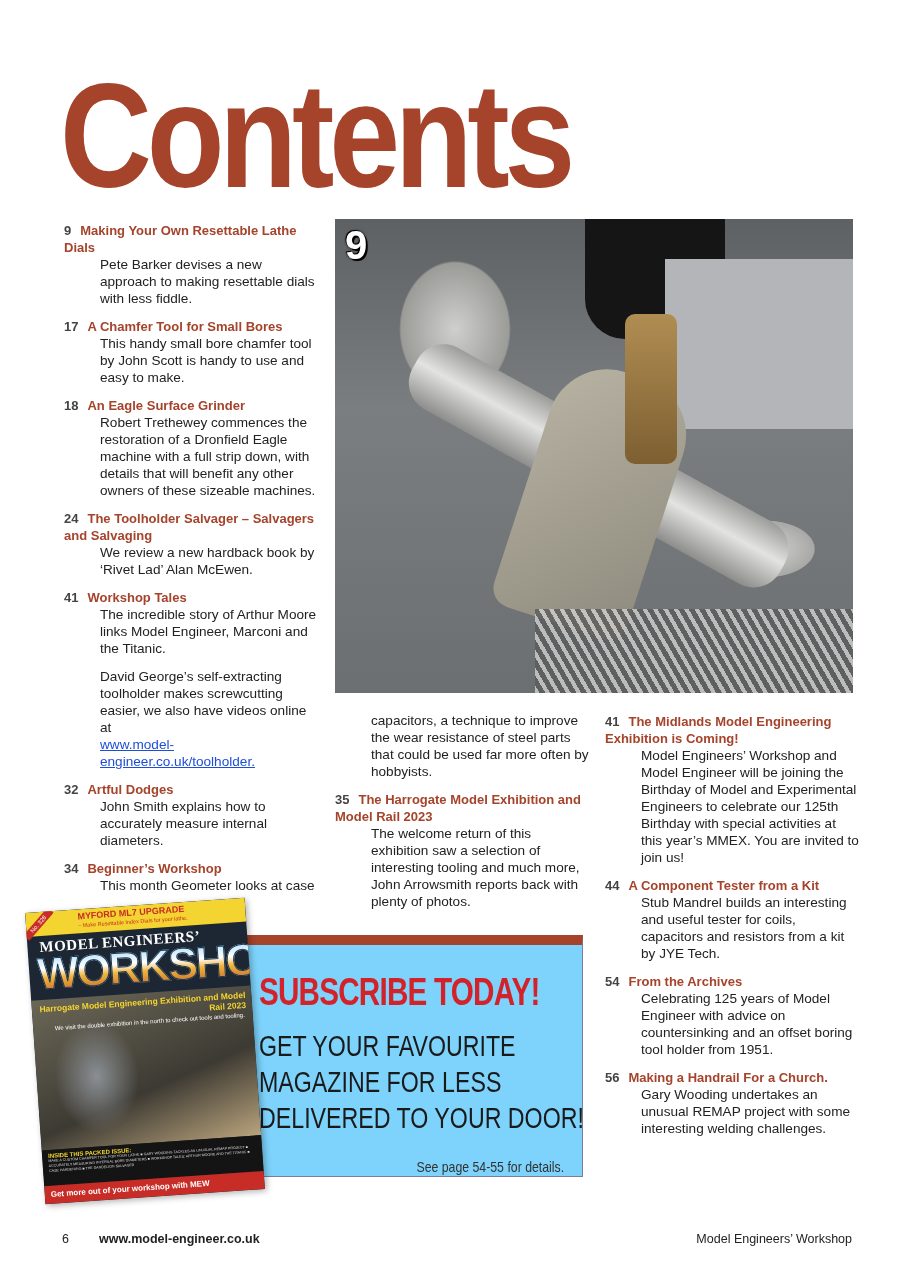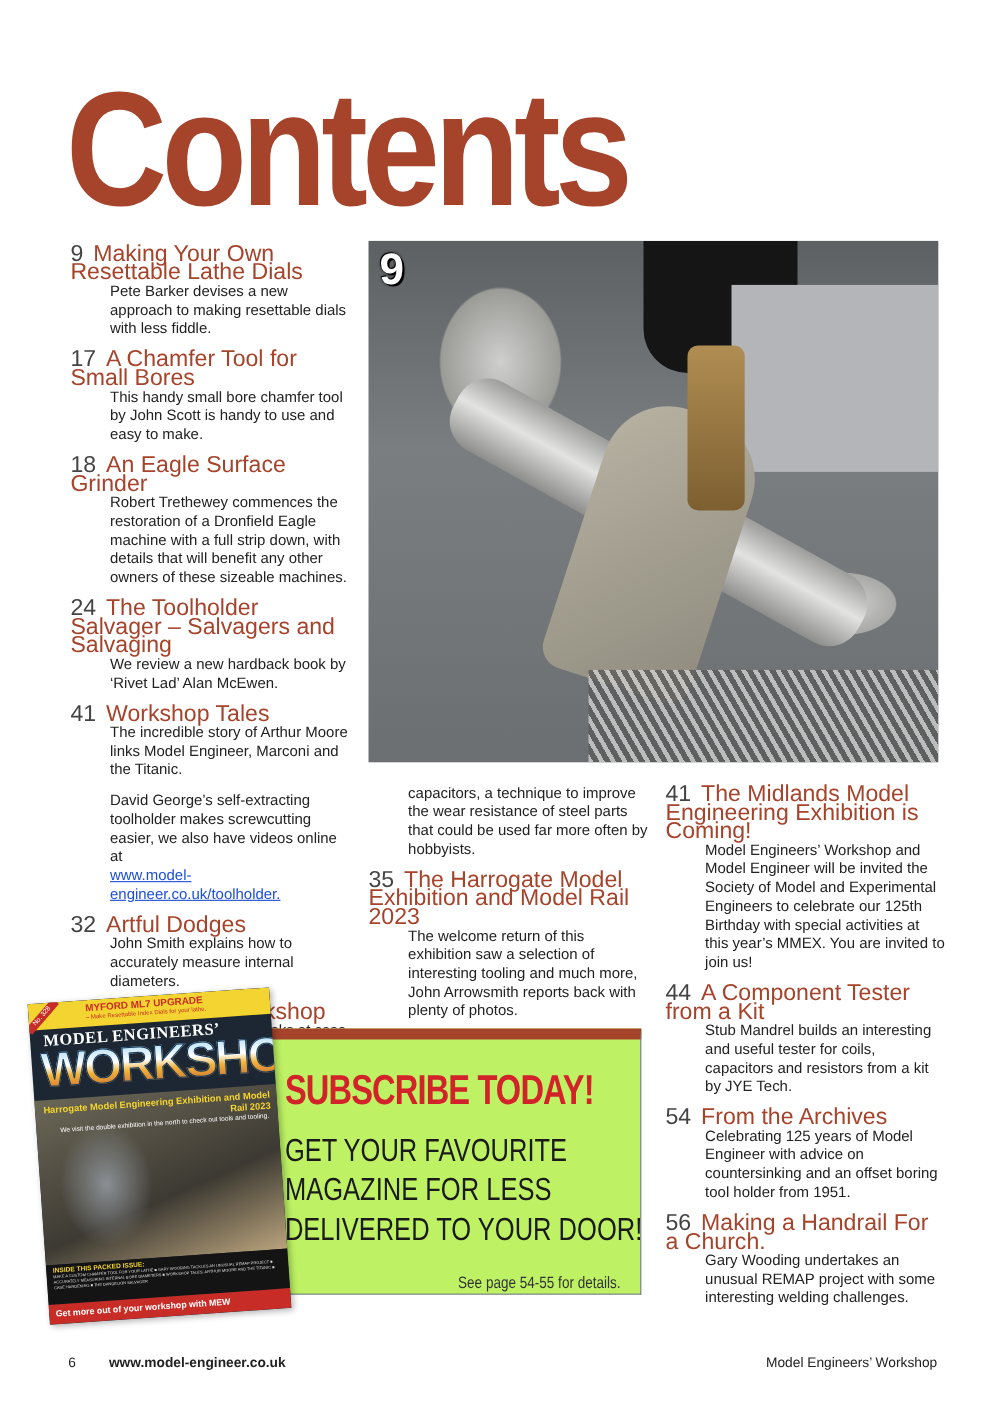--- a/index.html
+++ b/index.html
@@ -12,21 +12,21 @@
     font-size: 148px; line-height: 1; letter-spacing: -6px;
     color: #a5432b; transform: scaleX(0.86); transform-origin: left top;
   }
 
   .col { position: absolute; }
   .col-left { left: 64px; top: 222px; width: 255px; }
   .col-mid { left: 335px; top: 712px; width: 255px; }
   .col-right { left: 605px; top: 713px; width: 255px; }
 
   .entry { margin-bottom: 11px; }
-  .entry-head { font-weight: 400; font-size: 21px; line-height: 17px; color: #a5432b; }
+  .entry-head { font-weight: 700; font-size: 13px; line-height: 17px; color: #a5432b; }
   .entry-num { color: #444; margin-right: 9px; }
   .entry-body { font-size: 13.6px; line-height: 17px; color: #222; margin-left: 36px; }
   .entry-link { text-decoration: underline; color: #1d4ed8; display: block; }
 
   .photo {
     position: absolute; left: 335px; top: 219px; width: 518px; height: 474px;
     overflow: hidden;
     background:
       radial-gradient(ellipse 90px 110px at 120px 110px, #cfcfcd 0%, #9b9b98 60%, transparent 62%),
       radial-gradient(ellipse 70px 40px at 430px 330px, #d6d6d4 0%, #a8a8a6 70%, transparent 72%),
@@ -43,21 +43,21 @@
   .photo .guard { position: absolute; left: 330px; top: 40px; width: 188px; height: 170px; background: #b3b5b8; }
   .photo .chips { position: absolute; left: 200px; top: 390px; width: 318px; height: 84px;
     background: repeating-linear-gradient(60deg,#cfcfcf 0 4px,#5b5b5b 4px 9px); opacity: 0.8; }
   .photo-label {
     position: absolute; left: 10px; top: 6px; font-weight: 700; font-size: 40px; line-height: 1;
     color: #fff; text-shadow: 0 0 3px #000, 2px 2px 0 #000, -1px -1px 0 #000;
   }
 
   .sub-box {
     position: absolute; left: 238px; top: 935px; width: 345px; height: 242px;
-    border: 1px solid #7c7c99; border-top: 10px solid #a5432b; background: #bef264;
+    border: 1px solid #7c7c99; border-top: 10px solid #a5432b; background: #7dd3fc;
   }
   .sub-title { position: absolute; left: 20px; top: 26px; font-weight: 700; font-size: 38px; letter-spacing: -1px;
     color: #d3232a; transform: scaleX(0.78); transform-origin: left top; white-space: nowrap; }
   .sub-line { position: absolute; left: 20px; font-size: 29px; color: #1a1a1a; transform: scaleX(0.8); transform-origin: left top; white-space: nowrap; }
   .sub-l1 { top: 85px; } .sub-l2 { top: 121px; } .sub-l3 { top: 157px; }
   .sub-note { position: absolute; right: 18px; top: 213px; font-size: 15px; color: #333; transform: scaleX(0.82); transform-origin: right top; white-space: nowrap; }
 
   .cover {
     position: absolute; left: 35px; top: 905px; width: 220px; height: 292px;
     transform: rotate(-4deg); transform-origin: center; background: #1c2733; overflow: hidden;
@@ -144,21 +144,21 @@
   </div>
   <div class="entry">
     <div class="entry-head"><span class="entry-num">35</span><span>The Harrogate Model Exhibition and Model Rail 2023</span></div>
     <div class="entry-body">The welcome return of this exhibition saw a selection of interesting tooling and much more, John Arrowsmith reports back with plenty of photos.</div>
   </div>
 </div>
 
 <div class="col col-right">
   <div class="entry">
     <div class="entry-head"><span class="entry-num">41</span><span>The Midlands Model Engineering Exhibition is Coming!</span></div>
-    <div class="entry-body">Model Engineers’ Workshop and Model Engineer will be invited the Society of Model and Experimental Engineers to celebrate our 125th Birthday with special activities at this year’s MMEX. You are invited to join us!</div>
+    <div class="entry-body">Model Engineers’ Workshop and Model Engineer will be joining the Birthday of Model and Experimental Engineers to celebrate our 125th Birthday with special activities at this year’s MMEX. You are invited to join us!</div>
   </div>
   <div class="entry">
     <div class="entry-head"><span class="entry-num">44</span><span>A Component Tester from a Kit</span></div>
     <div class="entry-body">Stub Mandrel builds an interesting and useful tester for coils, capacitors and resistors from a kit by JYE Tech.</div>
   </div>
   <div class="entry">
     <div class="entry-head"><span class="entry-num">54</span><span>From the Archives</span></div>
     <div class="entry-body">Celebrating 125 years of Model Engineer with advice on countersinking and an offset boring tool holder from 1951.</div>
   </div>
   <div class="entry">

